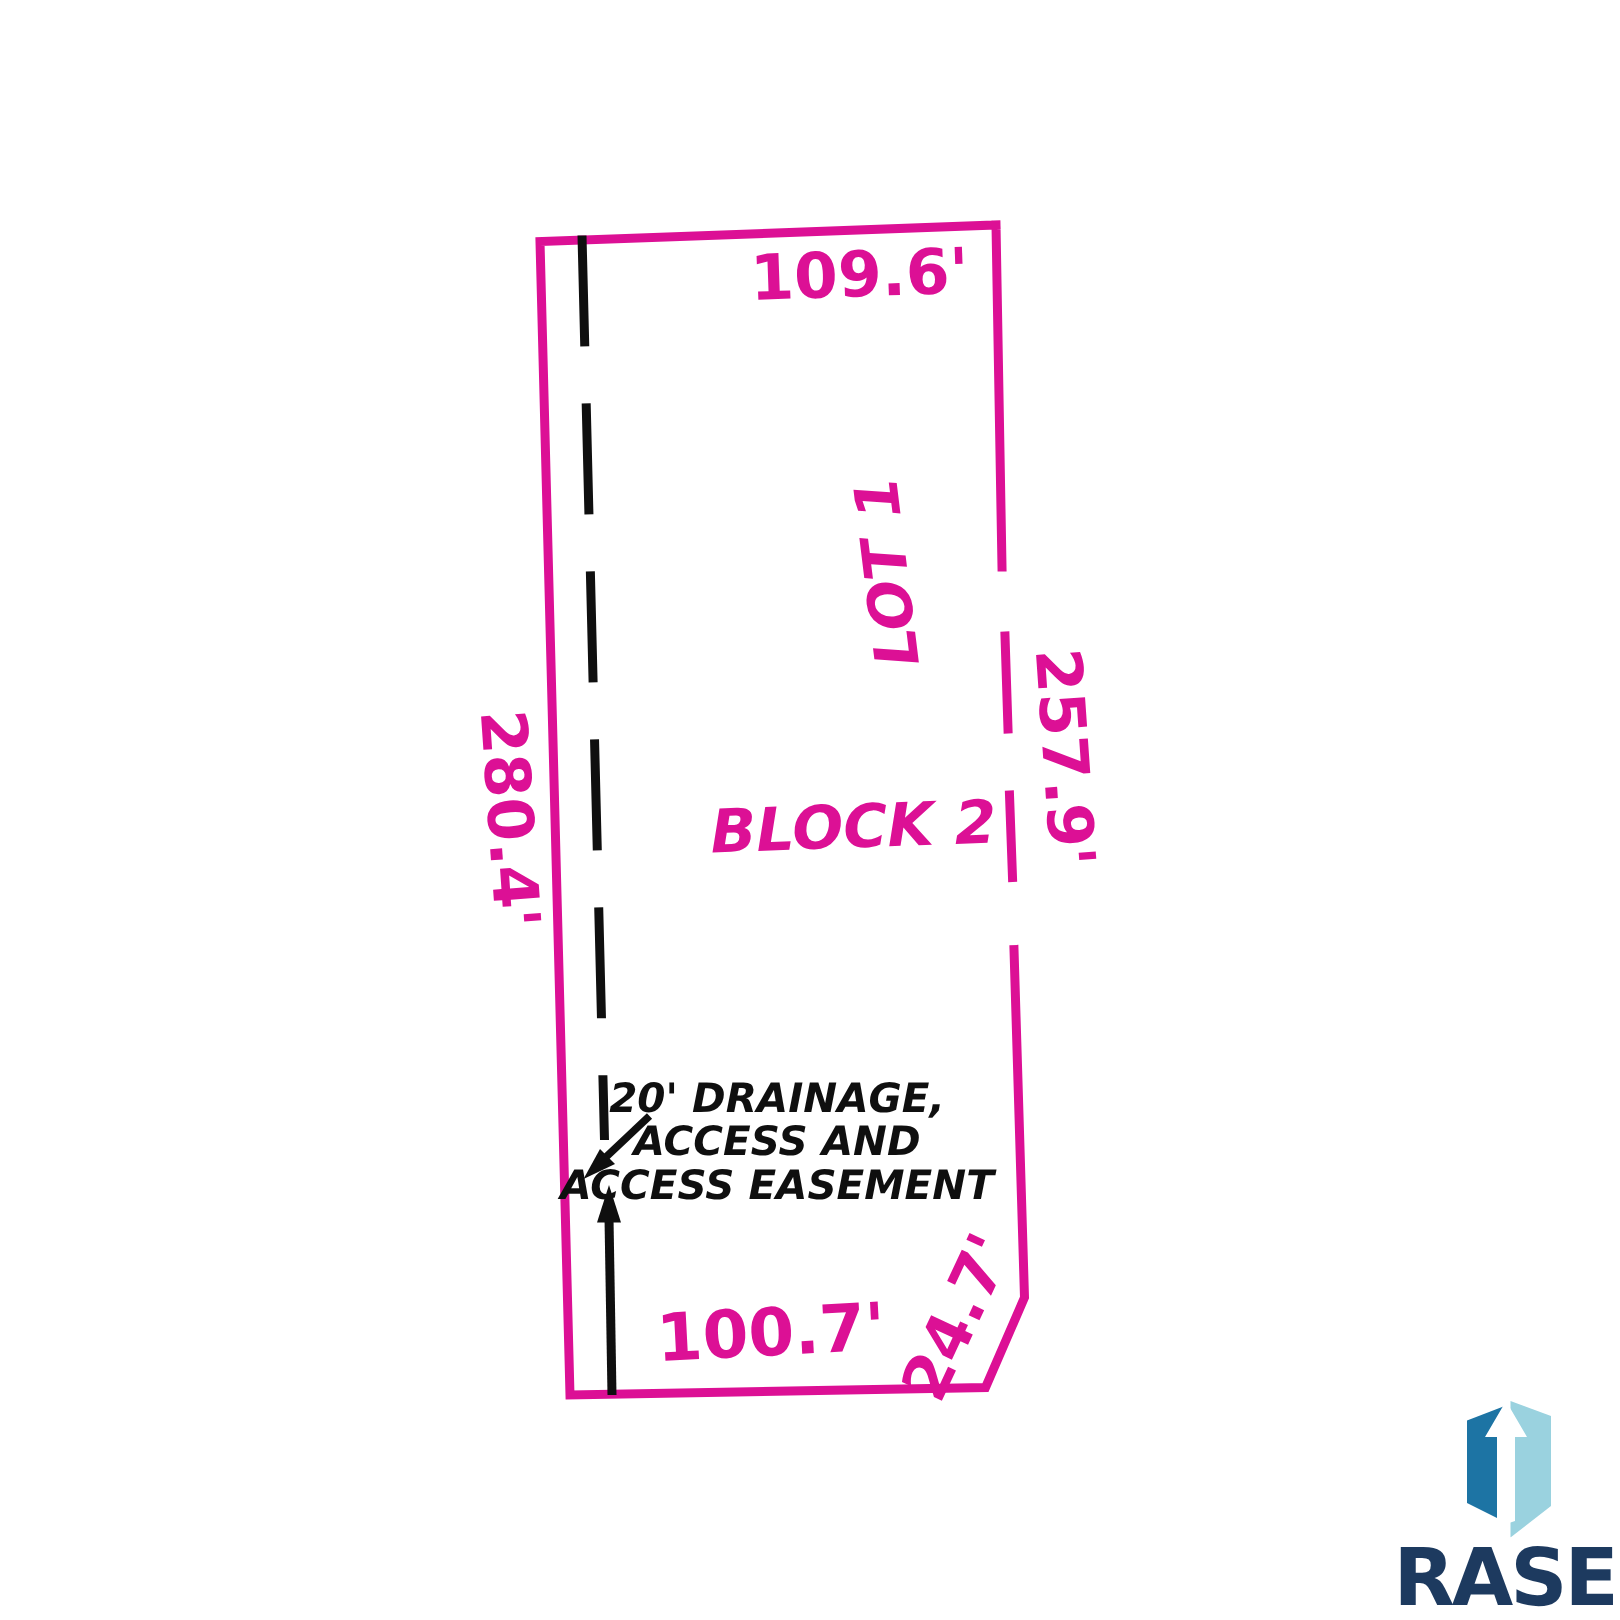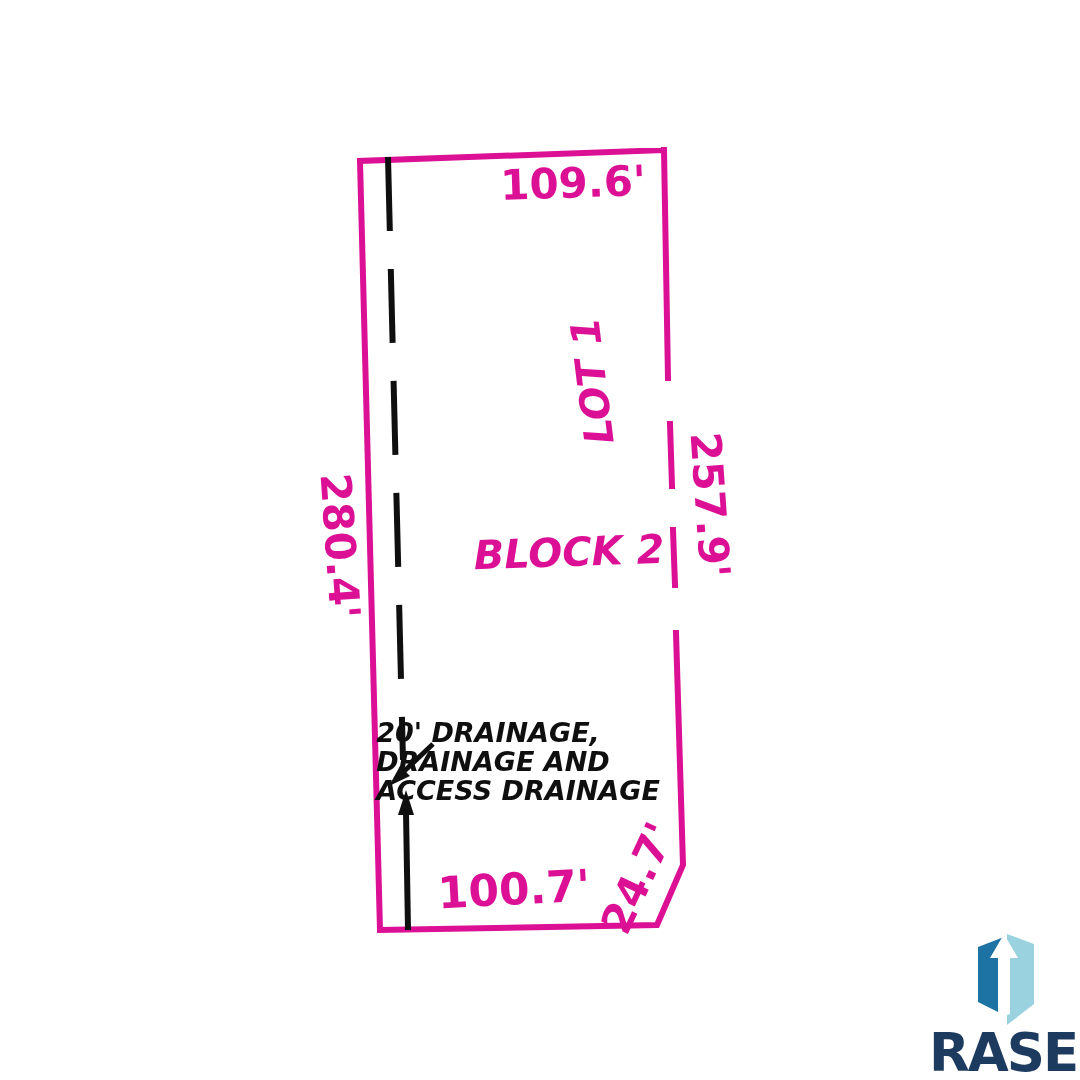--- a/index.html
+++ b/index.html
@@ -32,21 +32,21 @@
   .dim-corner { left: 638px; top: 878px; transform: translate(-50%,-50%) rotate(-65deg); }
   .lot-label  { left: 592px; top: 381px; font-size: 40px; font-style: italic;
                 transform: translate(-50%,-50%) rotate(-97deg); }
   .block-label{ left: 569px; top: 552px; font-size: 40px; font-style: italic;
                 transform: translate(-50%,-50%) rotate(-2deg); }
   
   .easement-note {
     position: absolute;
     left: 518px; top: 718px;
     transform: translateX(-50%);
-    text-align: left;
+    text-align: center;
     font-family: "DejaVu Sans", sans-serif;
     font-style: italic;
     font-weight: 700;
     font-size: 27px;
     line-height: 29px;
     color: var(--easement-black, #0f0f0f);
     white-space: nowrap;
   }
   
   .logo { position: absolute; left: 929px; top: 930px; width: 146px; height: 145px; text-decoration: underline; }
@@ -87,22 +87,22 @@
   <div class="dim dim-left">280.4'</div>
   <div class="dim dim-right">257.9'</div>
   <div class="dim dim-bottom">100.7'</div>
   <div class="dim dim-corner">24.7'</div>
 
   <div class="dim lot-label">LOT 1</div>
   <div class="dim block-label">BLOCK 2</div>
 
   <div class="easement-note">
     <div>20' DRAINAGE,</div>
-    <div>DRAINAGE AND</div>
-    <div>ACCESS DRAINAGE</div>
+    <div>ACCESS AND</div>
+    <div>ACCESS EASEMENT</div>
   </div>
 
   <div class="logo">
     <svg class="logo-icon" width="68" height="95" viewBox="0 0 68 95">
       <polygon points="41,4 68,14 68,74 41,95" fill="var(--logo-blue-light, #9ad2df)"></polygon>
       <polygon points="12,17 38,7 38,85 12,72" fill="var(--logo-blue-dark, #1d74a4)"></polygon>
       <polygon points="38,4 24,28 32,28 32,88 44,84 44,28 52,28" fill="#ffffff"></polygon>
     </svg>
     <div class="logo-text">RASE</div>
   </div>

